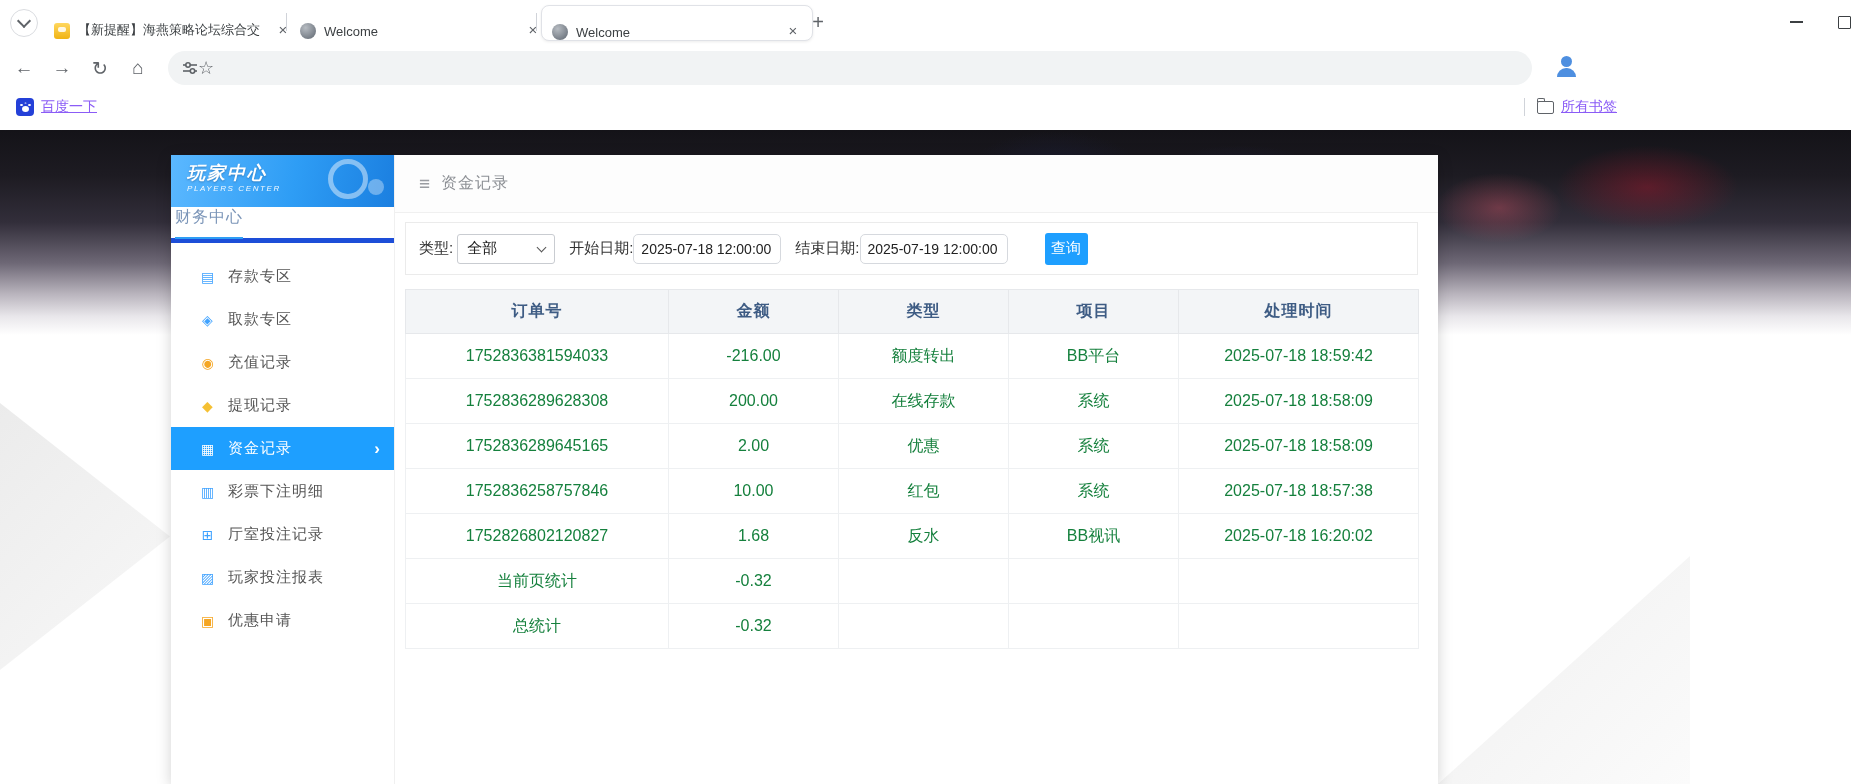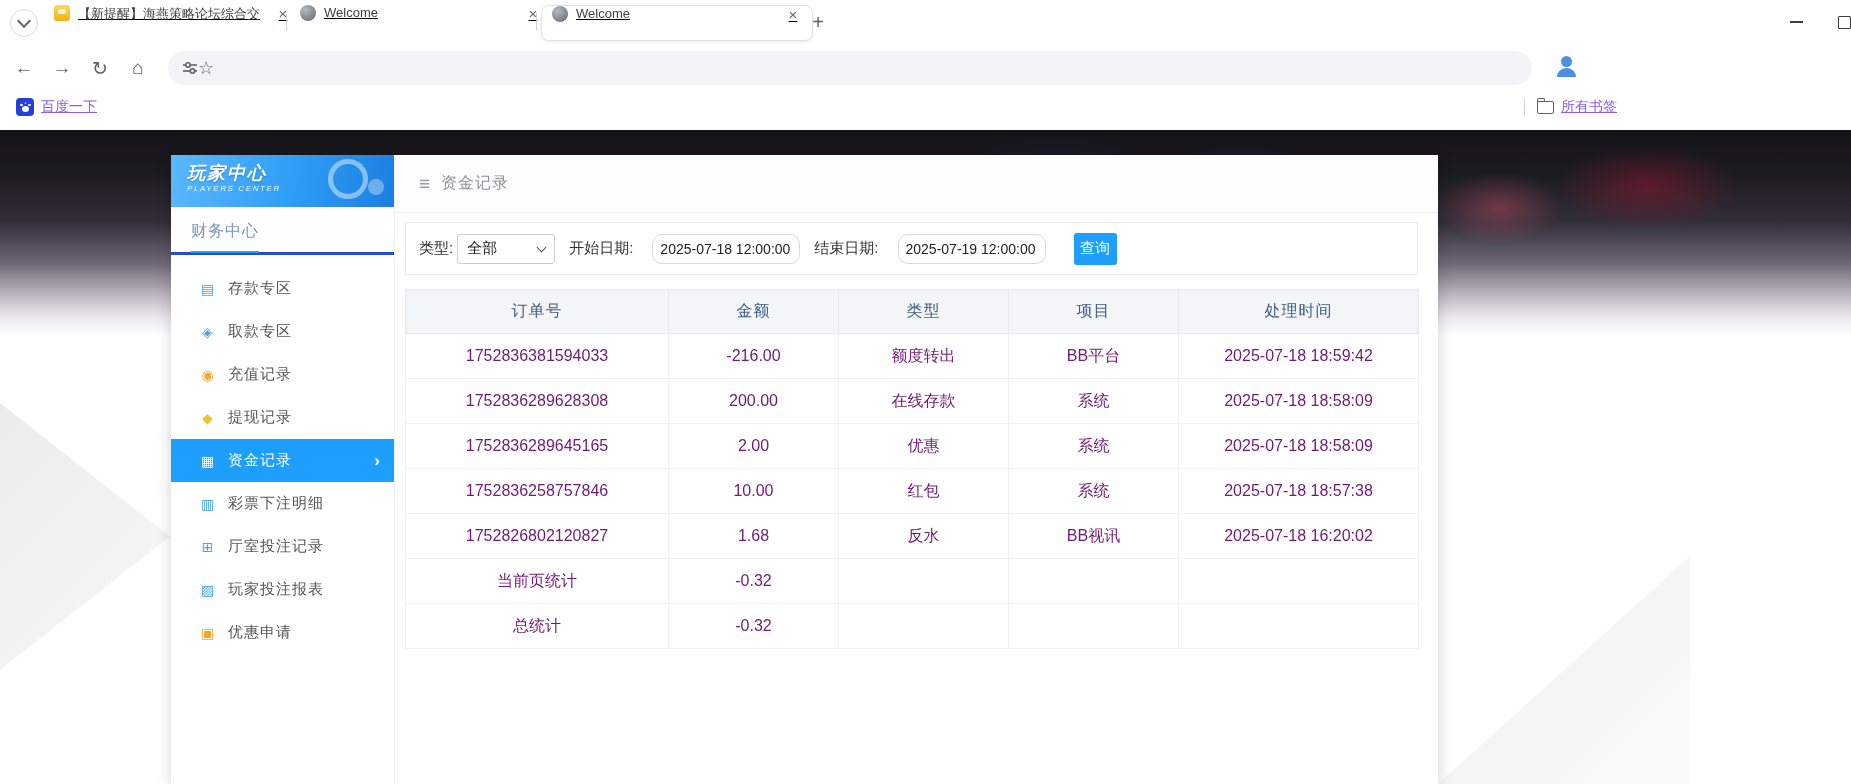--- a/index.html
+++ b/index.html
@@ -3,21 +3,21 @@
 <meta charset="utf-8">
 <style>
   html,body{margin:0;padding:0;background:#fff;}
   body{font-family:"Liberation Sans","DejaVu Sans",sans-serif;}
   .screen{position:relative;width:1851px;height:784px;overflow:hidden;background:#fff;}
 
   
   .tabstrip{position:absolute;left:0;top:0;width:100%;height:44px;background:#fff;}
   .tab-search{position:absolute;left:10px;top:9px;width:26px;height:26px;border:1px solid #dadce0;border-radius:50%;display:flex;align-items:center;justify-content:center;cursor:pointer;}
   .chev{width:8px;height:8px;border-right:2px solid #5f6368;border-bottom:2px solid #5f6368;transform:rotate(45deg);margin-top:-4px;}
-  .tab{position:absolute;top:5px;height:34px;display:flex;align-items:flex-start;padding:0 10px;border-radius:8px;cursor:pointer;text-decoration:underline;}
+  .tab{position:absolute;top:5px;height:34px;display:flex;align-items:flex-end;padding:0 10px;border-radius:8px;cursor:pointer;}
   .tab .ttl{font-size:13px;color:#3c4043;white-space:nowrap;overflow:hidden;text-overflow:ellipsis;flex:1;}
   .tab .tclose{margin-left:8px;font-size:15px;color:#5f6368;width:18px;height:18px;line-height:18px;text-align:center;border-radius:50%;cursor:pointer;flex:0 0 auto;}
   .tab.active{background:#fff;border:1px solid #e0e2e7;box-shadow:0 1px 3px rgba(0,0,0,.08);}
   .yfav{width:16px;height:16px;border-radius:3px;background:linear-gradient(180deg,#ffd75e,#f0b313);margin-right:8px;flex:0 0 auto;position:relative;}
   .yfav::after{content:"";position:absolute;left:4px;top:4px;width:8px;height:5px;background:#fff;border-radius:2px;opacity:.85;}
   .globe{width:16px;height:16px;border-radius:50%;background:radial-gradient(circle at 35% 30%,#b7bcc2,#787f88 70%,#5d646d);margin-right:8px;flex:0 0 auto;}
   .tsep{position:absolute;top:13px;width:1px;height:18px;background:#d0d3d9;}
   .newtab{position:absolute;left:804px;top:8px;width:28px;height:28px;border-radius:50%;display:flex;align-items:center;justify-content:center;font-size:20px;color:#5f6368;cursor:pointer;}
   .wctl{position:absolute;top:0;height:44px;width:44px;display:flex;align-items:center;justify-content:center;cursor:pointer;}
   .minbar{width:13px;height:2px;background:#3c4043;}
@@ -62,44 +62,44 @@
   
   .card{position:absolute;left:171px;top:155px;width:1267px;height:629px;background:#fff;box-shadow:0 3px 14px rgba(0,0,0,.18);}
 
   
   .sidebar{position:absolute;left:0;top:0;bottom:0;width:224px;background:#fff;border-right:1px solid #f0f0f0;box-sizing:border-box;}
   .sb-header{position:relative;height:52px;background:linear-gradient(100deg,#5bb8ff 0%,#2e9df5 55%,#1b7fe0 100%);overflow:hidden;padding:7px 0 8px 16px;box-sizing:border-box;}
   .sb-title{font-size:18px;font-weight:bold;font-style:italic;color:#fff;letter-spacing:2px;line-height:22px;text-shadow:0 1px 2px rgba(0,40,90,.35);}
   .sb-sub{font-size:8px;color:rgba(255,255,255,.92);letter-spacing:1.6px;font-style:italic;}
   .ring1{position:absolute;right:26px;top:4px;width:30px;height:30px;border:5px solid rgba(255,255,255,.45);border-radius:50%;}
   .ring2{position:absolute;right:10px;top:24px;width:16px;height:16px;background:rgba(255,255,255,.35);border-radius:50%;}
-  .sb-section{margin-top:14px;padding:0 20px;border-bottom:3px solid #1d4ed8;}
+  .sb-section{padding:0 4px;border-bottom:5px solid #1d4ed8;}
   .sb-section span{display:inline-block;font-size:16px;color:#7b95b8;letter-spacing:1px;padding-bottom:9px;border-bottom:2px solid #2e9df5;margin-bottom:-1px;}
   .sb-menu{margin-top:12px;}
   .sb-item{height:43px;display:flex;align-items:center;padding-left:28px;gap:11px;font-size:15px;color:#555;cursor:pointer;position:relative;letter-spacing:1px;}
   .sb-item .ico{width:18px;text-align:center;font-size:14px;flex:0 0 auto;}
   .sb-item.active{background:#1e9fff;color:#fff;}
   .sb-item .arrow{position:absolute;right:13px;font-size:17px;font-weight:bold;color:#fff;}
 
   
   .content{position:absolute;left:224px;top:0;bottom:0;width:1043px;}
   .crumb{height:57px;border-bottom:1px solid #f0f0f0;display:flex;align-items:center;padding-left:24px;gap:11px;background:#fdfdfd;}
   .crumb .cico{font-size:19px;color:#9a9da2;}
   .crumb .ctxt{font-size:16px;color:#8e9196;letter-spacing:1px;}
   .filterbox{position:absolute;left:10px;top:67px;width:1013px;height:53px;border:1px solid #ebebeb;background:#fff;box-sizing:border-box;display:flex;align-items:center;padding:0 13px;}
   .flabel{font-size:15px;color:#333;}
   .fselect{width:98px;height:30px;border:1px solid #c9ccd1;border-radius:3px;display:flex;align-items:center;justify-content:space-between;padding:0 9px;box-sizing:border-box;font-size:15px;color:#222;margin-left:4px;cursor:pointer;background:#fff;}
   .schev{width:6px;height:6px;border-right:1.5px solid #555;border-bottom:1.5px solid #555;transform:rotate(45deg);margin-top:-3px;}
-  .fdate{width:148px;height:30px;border:1px solid #d6d9de;border-radius:10px;padding:0 7px;box-sizing:border-box;font-size:14px;color:#222;margin-left:19px;font-family:"Liberation Sans","DejaVu Sans",sans-serif;}
+  .fdate{width:148px;height:30px;border:1px solid #d6d9de;border-radius:5px;padding:0 7px;box-sizing:border-box;font-size:14px;color:#222;margin-left:0;font-family:"Liberation Sans","DejaVu Sans",sans-serif;}
   .ml14{margin-left:14px;}
-  .fbtn{margin-left:28px;width:43px;height:32px;background:#1e9fff;color:#fff;border:none;border-radius:3px;font-size:15px;cursor:pointer;font-family:inherit;}
+  .fbtn{margin-left:37px;width:43px;height:32px;background:#1e9fff;color:#fff;border:none;border-radius:3px;font-size:15px;cursor:pointer;font-family:inherit;}
 
   .data-table{position:absolute;left:10px;top:134px;width:1013px;border-collapse:collapse;background:#fff;table-layout:fixed;}
-  .data-table th{height:41px;background:#f3f5f7;border:1px solid #e6e8eb;color:#3e5c84;font-size:16px;font-weight:normal;letter-spacing:1px;}
-  .data-table td{height:42px;border:1px solid #eef0f2;font-size:16px;color:#701a75;text-align:center;white-space:nowrap;overflow:hidden;}
+  .data-table th{height:41px;background:#f3f5f7;border:1px solid #e6e8eb;color:#3e5c84;font-size:16px;font-weight:bold;letter-spacing:1px;}
+  .data-table td{height:42px;border:1px solid #eef0f2;font-size:16px;color:#15803d;text-align:center;white-space:nowrap;overflow:hidden;}
 </style>
 </head>
 <body>
 
 <div class="screen">
 
   <div class="tabstrip">
     <div class="tab-search">
         <span class="chev"></span>
       </div>

